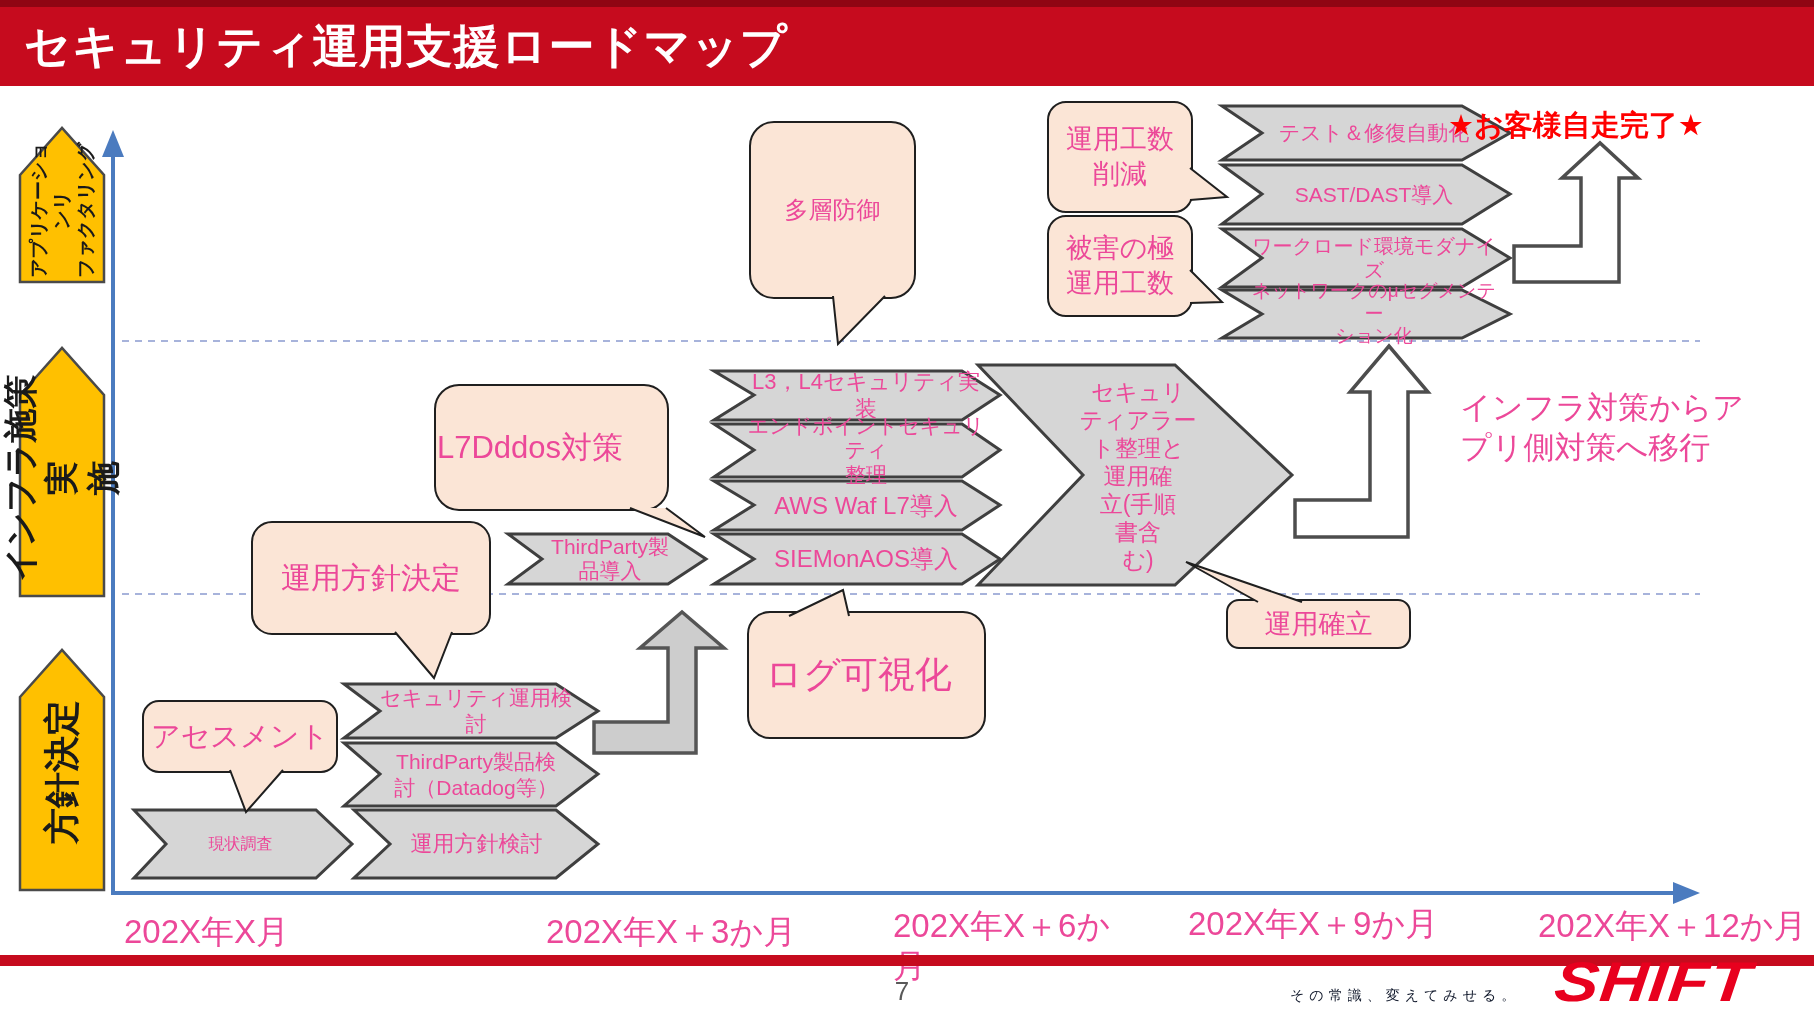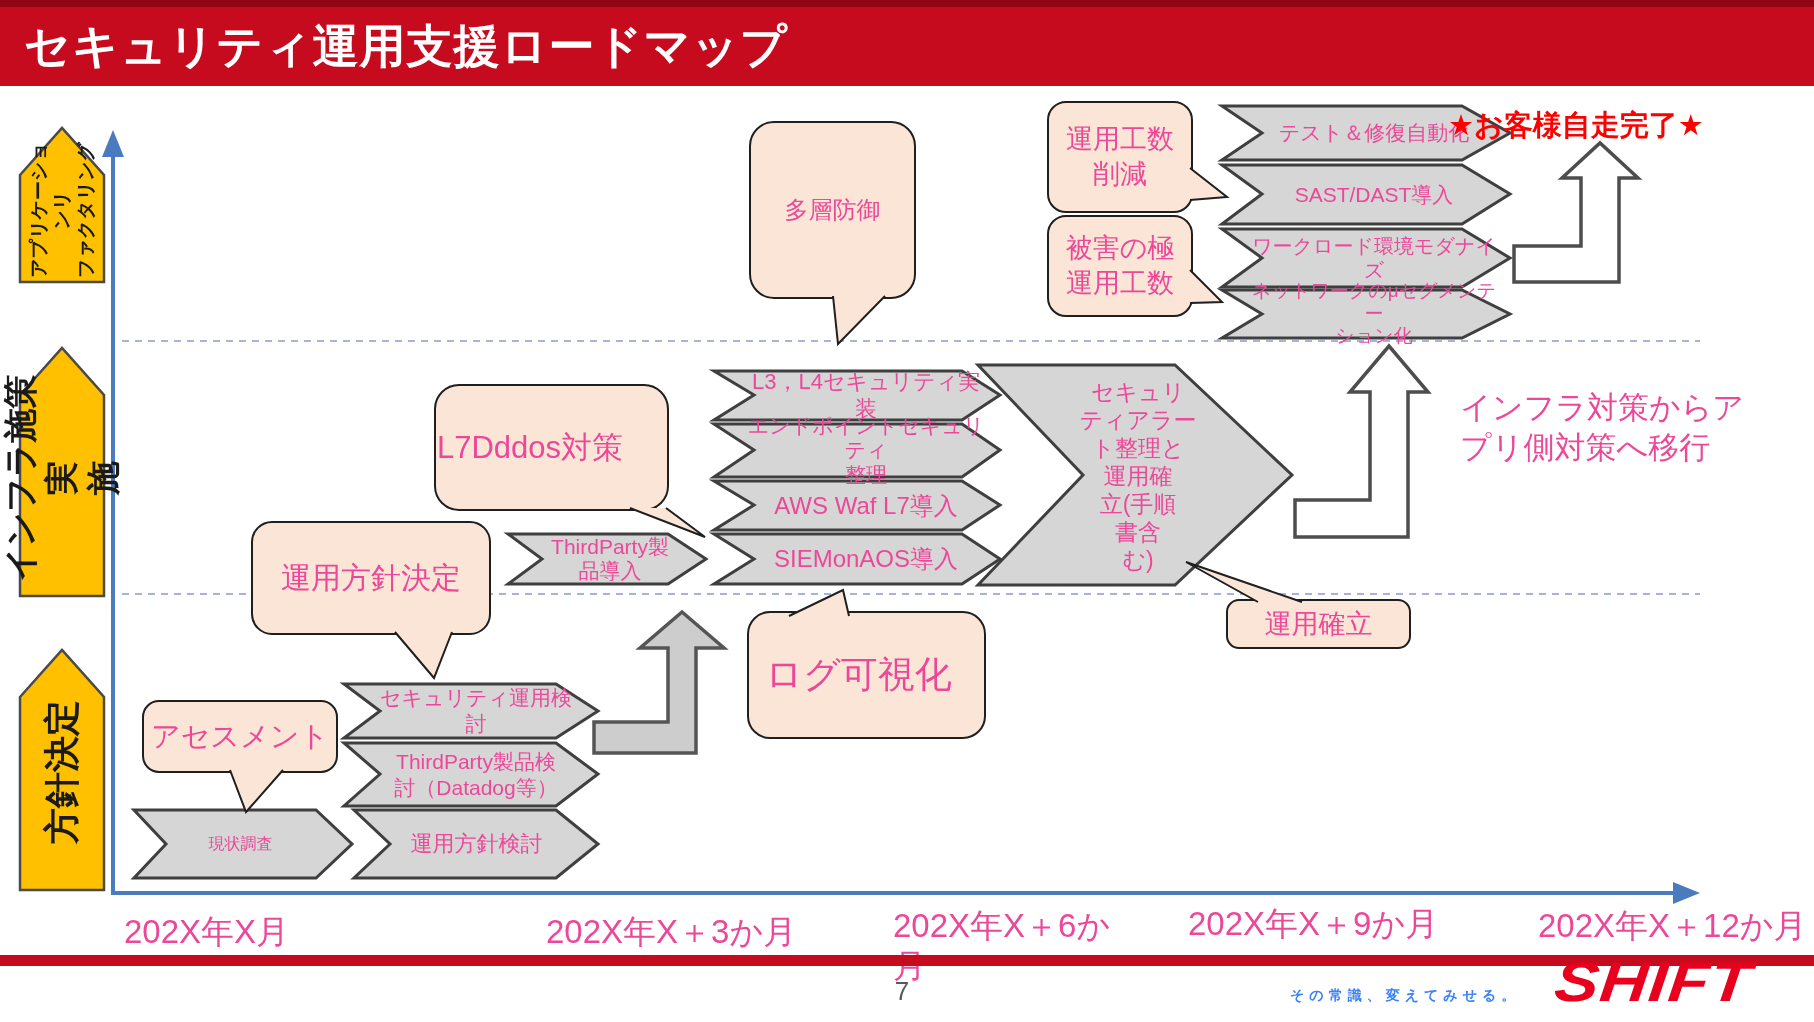--- a/index.html
+++ b/index.html
@@ -7,21 +7,21 @@
   .slide{position:relative;width:1814px;height:1022px;background:#fff;overflow:hidden;}
   .hdr{position:absolute;left:0;top:0;width:1814px;height:86px;background:#C60B1E;border-top:7px solid #8F0513;box-sizing:border-box;display:flex;align-items:center;}
   .hdr-title{color:#ffffff;font-size:46px;font-weight:bold;padding-left:24px;letter-spacing:1px;}
   svg.layer{position:absolute;left:0;top:0;}
   .t{position:absolute;white-space:pre-line;color:#ec4899;display:flex;align-items:center;justify-content:center;text-align:center;line-height:1.22;}
   .rot{transform:rotate(-90deg);}
   .lane-label{font-weight:600;color:#1a1a1a;}
   .red-note{color:#FF0000;font-weight:bold;}
   .footer-line{position:absolute;left:0;top:955px;width:1814px;height:11px;background:#C60B1E;}
   .page-num{color:#595959;}
-  .tagline{color:#3b82f6;font-weight:bold;letter-spacing:5px;font-size:14px;}
+  .tagline{color:#0f172a;font-weight:normal;letter-spacing:5px;font-size:14px;}
   .shift-logo{color:#E8001E;font-size:56px;font-weight:bold;font-style:italic;transform:skewX(-6deg) scaleX(1.18);transform-origin:left bottom;letter-spacing:1px;}
 </style>
 </head>
 <body>
 
 <div class="slide">
 
   <div class="hdr">
     <div class="hdr-title">セキュリティ運用支援ロードマップ</div>
   </div>

